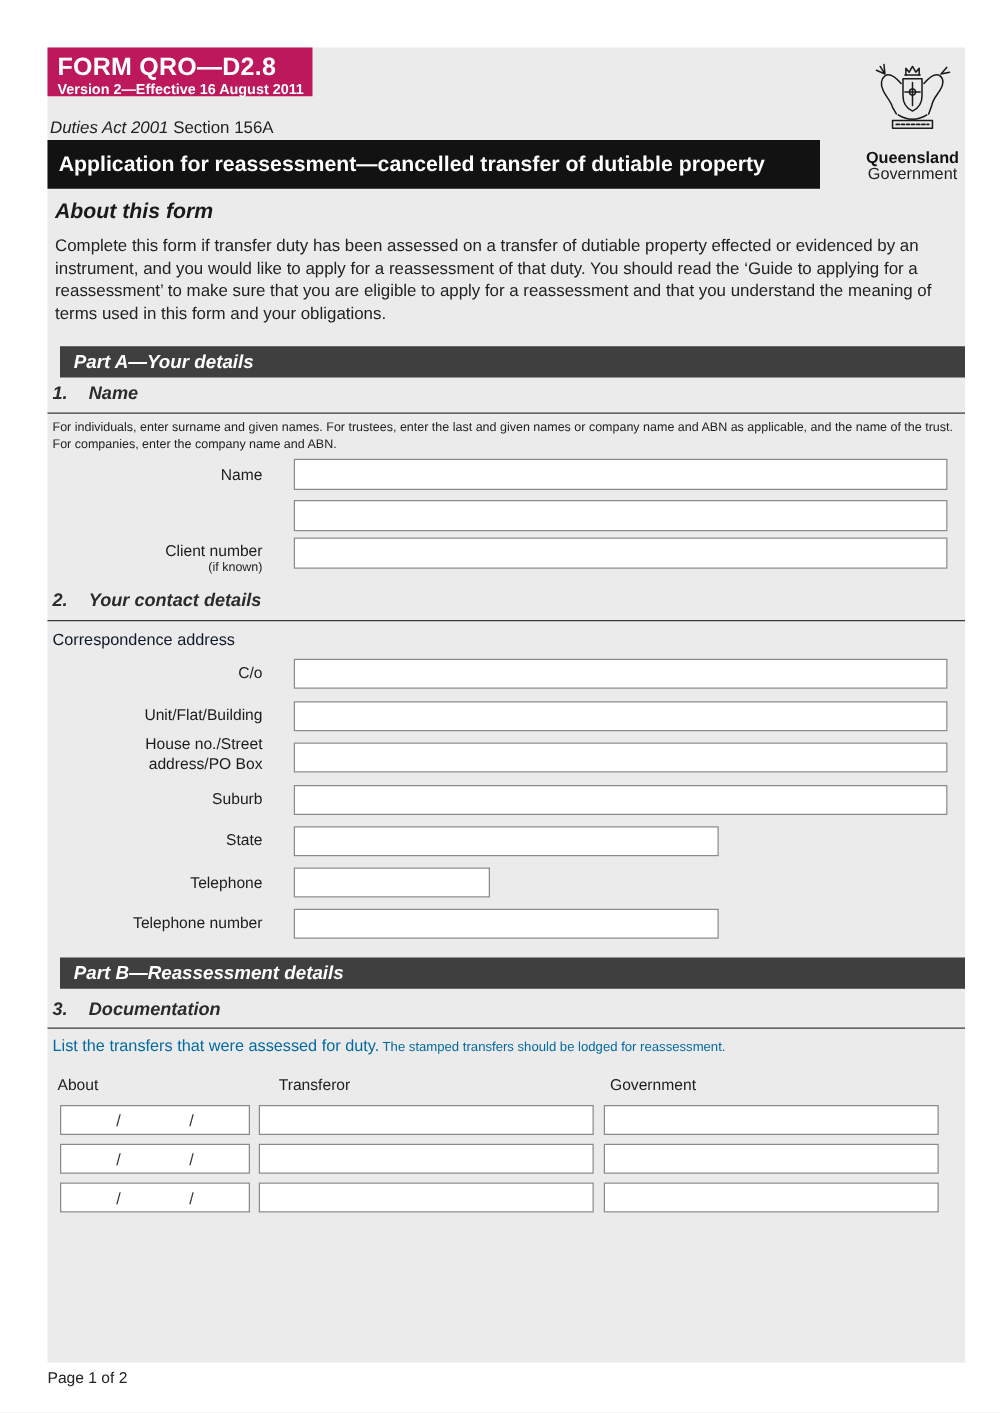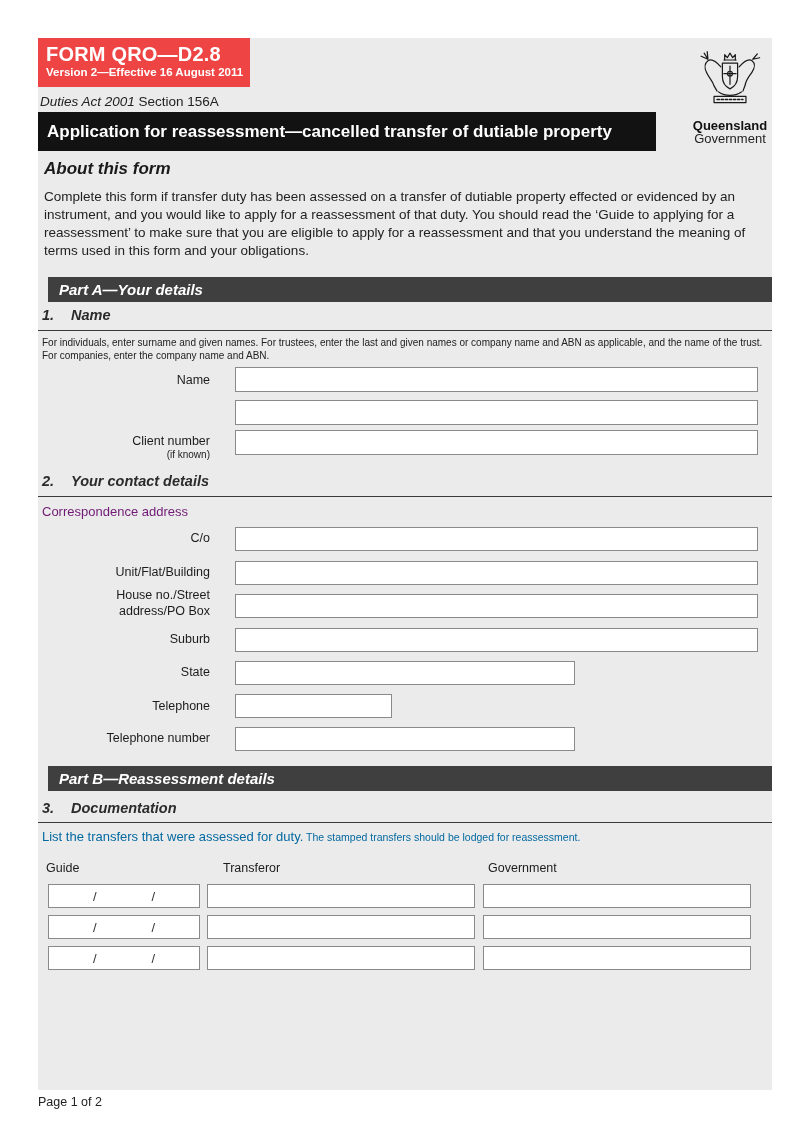--- a/index.html
+++ b/index.html
@@ -5,21 +5,21 @@
   html,body{margin:0;padding:0;}
   body{
     width:800px;height:1130px;background:#ffffff;position:relative;
     font-family:"Liberation Sans",sans-serif;color:#1c1c1c;
     -webkit-font-smoothing:antialiased;
   }
   .panel{position:absolute;left:38px;top:38px;width:734px;height:1052px;background:#ebebeb;}
   .panel *{box-sizing:border-box;}
 
   
-  .formid{position:absolute;left:0;top:0;width:212px;height:49px;background:#ef4444;color:#fff;padding:5px 6px 0 8px;}
+  .formid{position:absolute;left:0;top:0;width:212px;height:39px;background:#be185d;color:#fff;padding:5px 6px 0 8px;}
   .formid .id{font-size:20px;font-weight:bold;line-height:22px;letter-spacing:.2px;white-space:nowrap;}
   .formid .ver{font-size:11.5px;font-weight:bold;line-height:14px;white-space:nowrap;}
   .actline{position:absolute;left:2px;top:56px;font-size:13.5px;color:#222;white-space:nowrap;}
   .actline .it{font-style:italic;}
   .title-banner{position:absolute;left:0;top:74px;width:618px;height:39px;background:#121212;color:#fff;
     font-size:17px;font-weight:bold;line-height:39px;padding-left:9px;white-space:nowrap;}
   .crest{position:absolute;left:650px;top:1px;width:84px;text-align:center;}
   .crest svg{width:76px;height:80px;display:block;margin:0 auto;}
   .crest .l1{font-size:13px;font-weight:bold;line-height:13px;color:#111;}
   .crest .l2{font-size:13px;line-height:14px;color:#222;}
@@ -36,21 +36,21 @@
   .sec-rule{position:absolute;left:0;width:734px;border-top:1.5px solid #3a3a3a;}
 
   .instr{position:absolute;left:4px;top:298px;width:724px;font-size:10px;line-height:13px;color:#222;}
 
   
   .flabel{position:absolute;left:0;width:172px;text-align:right;font-size:12.5px;color:#1c1c1c;line-height:15px;}
   .fnote{position:absolute;left:0;width:172px;text-align:right;font-size:10px;color:#1c1c1c;}
   .fin{position:absolute;left:197px;width:523px;height:25px;background:#fff;border:1px solid #8a8a8a;
     padding:0 6px;font-size:13px;font-family:"Liberation Sans",sans-serif;color:#111;}
   .fin.h24{height:24px;}
-  .subhead{position:absolute;left:4px;font-size:13px;color:#701a75;}
+  .subhead{position:absolute;left:4px;font-size:13px;color:#0f172a;}
 
   
   .lead{position:absolute;left:4px;top:791px;font-size:13px;color:#0369a1;text-align:right;}
   .lead .small{font-size:10.5px;}
   .thead{position:absolute;font-size:12.5px;color:#1c1c1c;}
   .cellbox{position:absolute;height:24px;background:#fff;border:1px solid #8a8a8a;}
   .datebox{display:flex;align-items:center;justify-content:space-between;padding:0 44px 0 44px;
     font-size:13px;color:#333;cursor:text;}
   .cellin{position:absolute;height:24px;background:#fff;border:1px solid #8a8a8a;
     padding:0 6px;font-size:13px;font-family:"Liberation Sans",sans-serif;color:#111;}
@@ -144,21 +144,21 @@
   <input class="fin h24" style="top: 689px; width: 340px;" type="text">
 
   <div class="part-banner" id="partB" style="top:728px;">Part B—Reassessment details</div>
 
   <div class="sec-num" style="top:762px;">3.</div>
   <div class="sec-title" style="top:762px;">Documentation</div>
   <div class="sec-rule" style="top:784px;"></div>
 
   <div class="lead"><span>List the transfers that were assessed for duty.</span><span class="small"> The stamped transfers should be lodged for reassessment.</span></div>
 
-  <div class="thead" style="left:8px;top:823px;">Guide</div>
+  <div class="thead" style="left:8px;top:823px;">About</div>
   <div class="thead" style="left:173px;top:823px;margin-left:12px;">Transferor</div>
   <div class="thead" style="left:450px;top:823px;">Government</div>
 
   <div class="cellbox datebox" style="left:10px;top:846px;width:152px;">
     <span>/</span>
     <span>/</span>
   </div>
   <input class="cellin" style="left: 169px; top: 846px; width: 268px;" type="text">
   <input class="cellin" style="left: 445px; top: 846px; width: 268px;" type="text">
 

